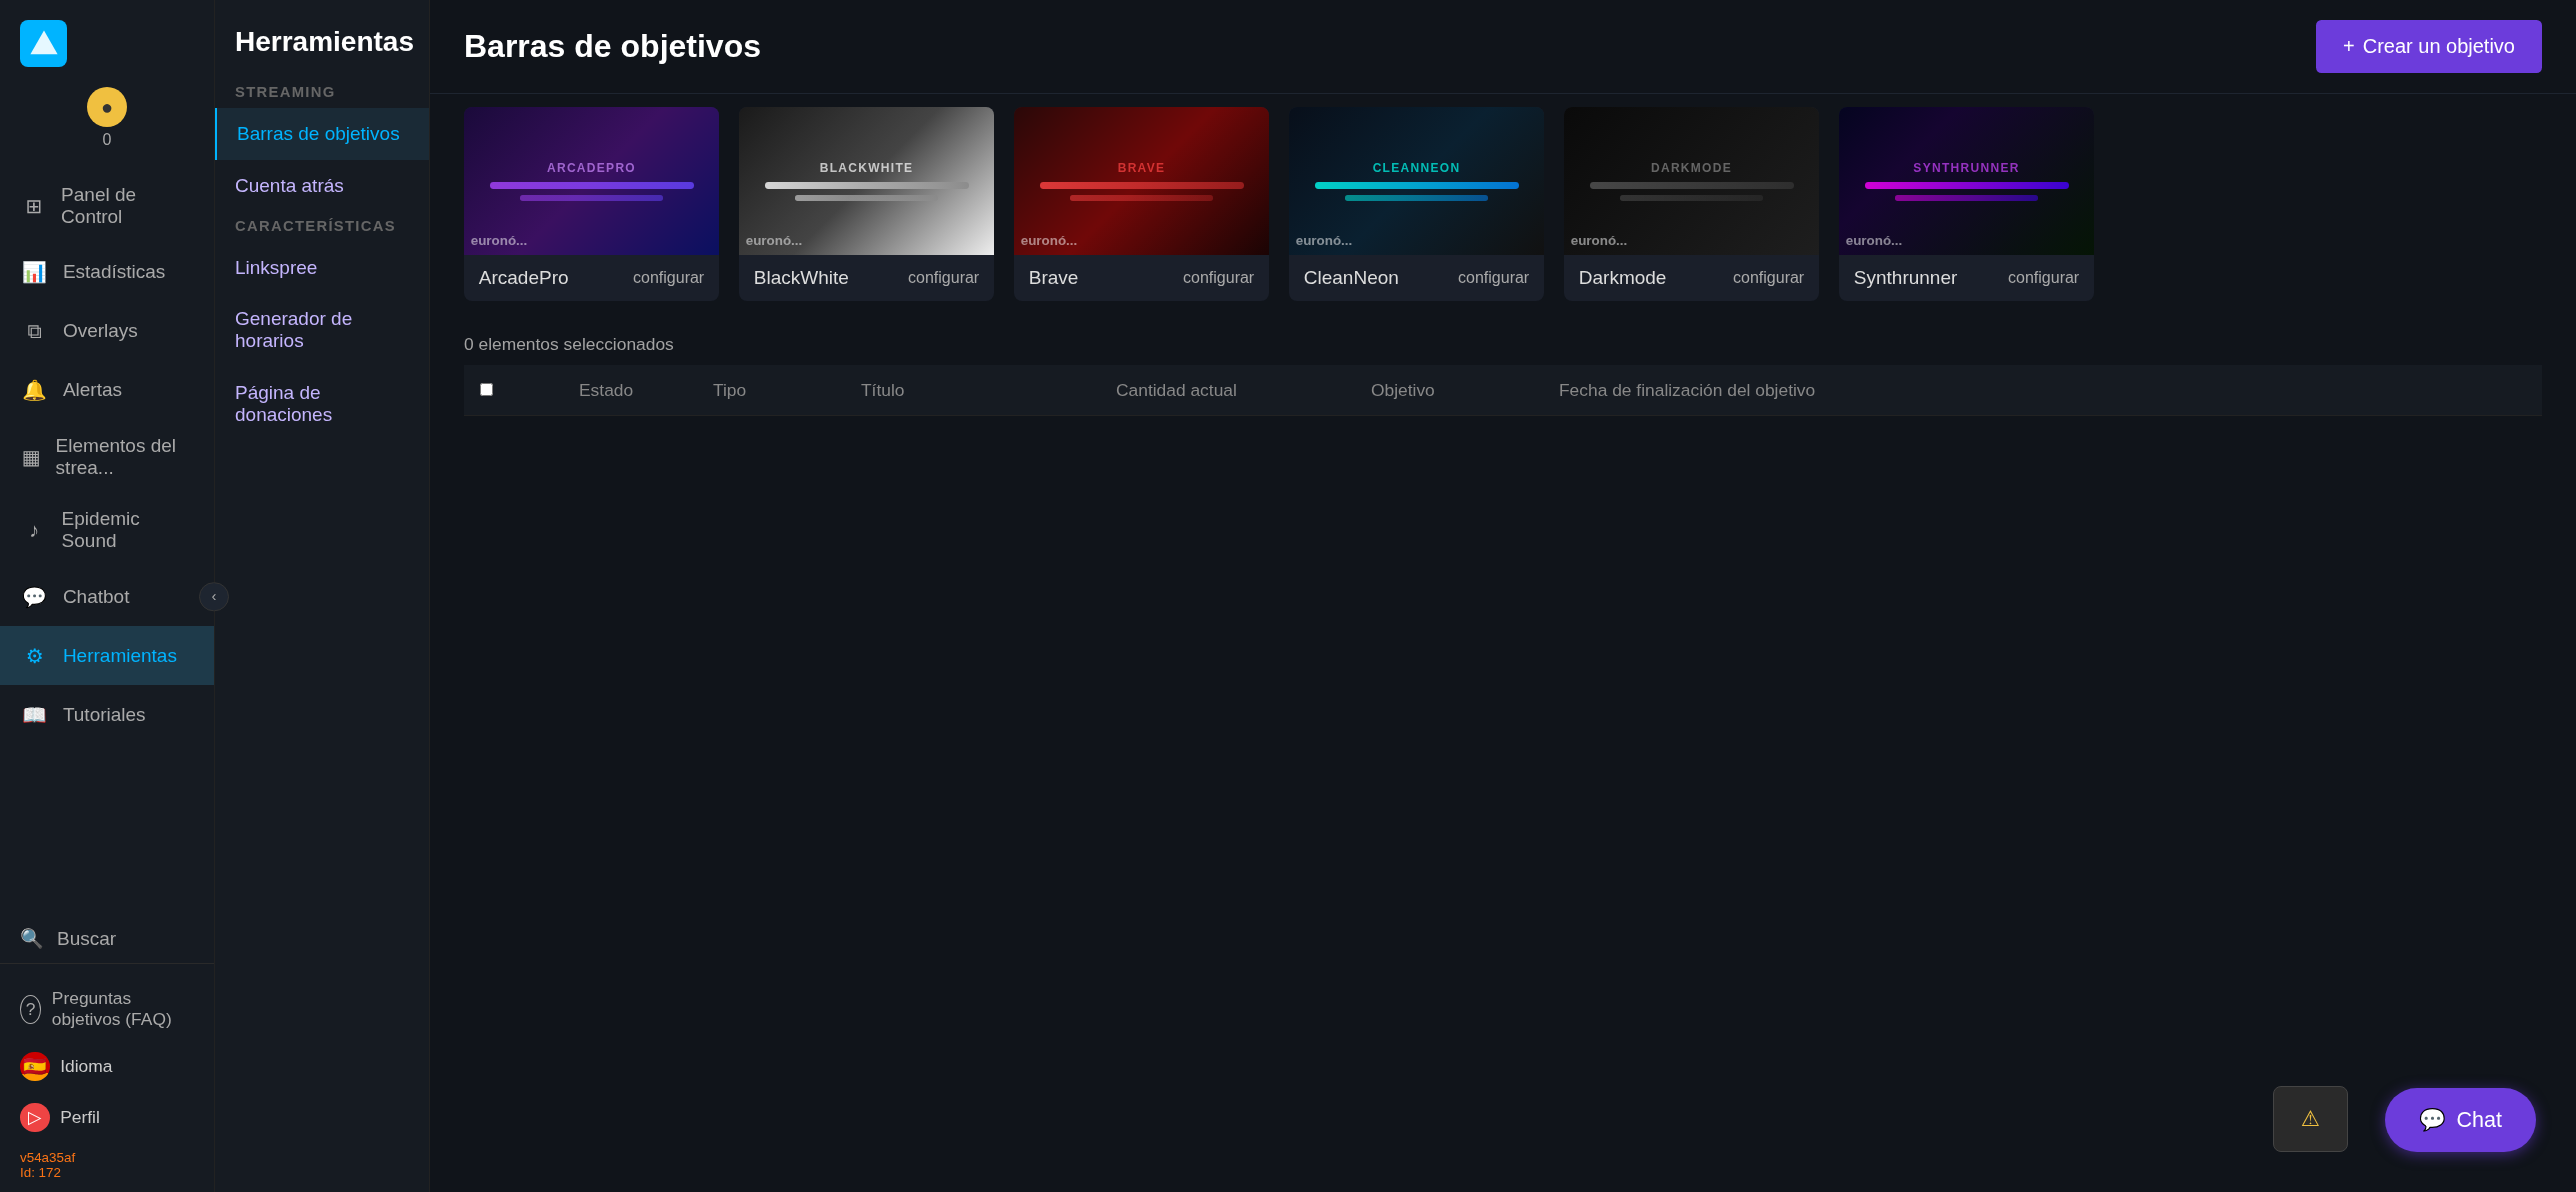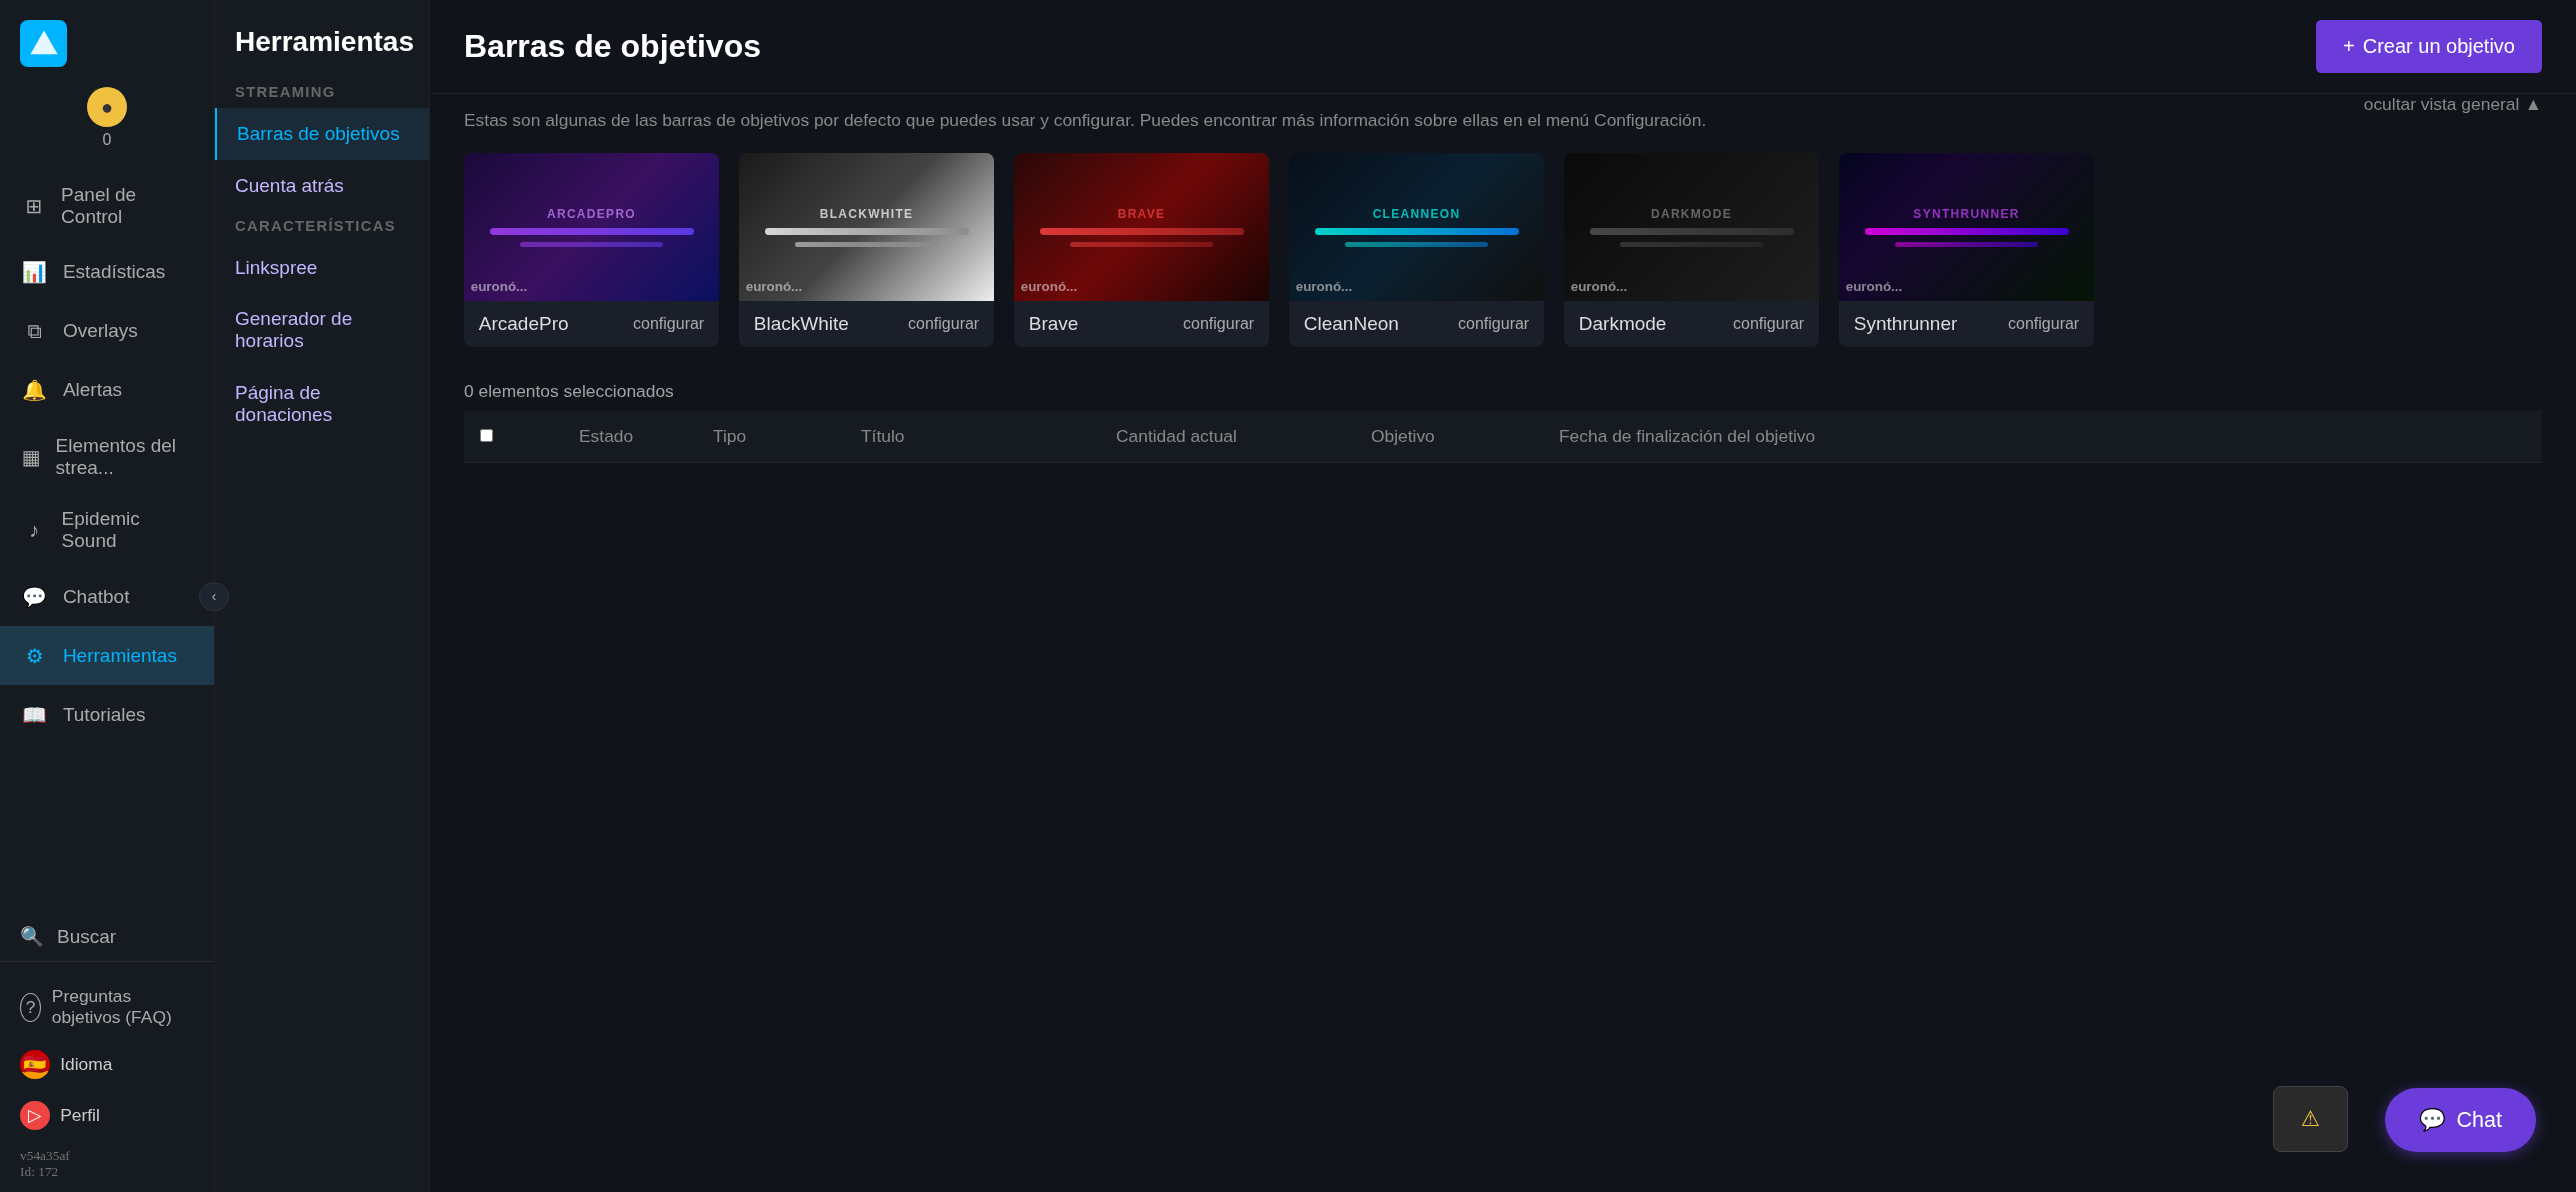--- a/index.html
+++ b/index.html
@@ -163,23 +163,22 @@
       background: #e44;
       border-radius: 50%;
       display: flex;
       align-items: center;
       justify-content: center;
       color: #fff;
       font-size: 17.4px;
     }
     .sidebar-version {
       font-size: 13.4px;
-      color: #737373;
+      color: #f97316;
       padding: 6.7px 0 0;
-      font-family: Liberation Serif, serif;
     }
     .sidebar-collapse {
       position: absolute;
       right: -14.8px;
       top: 50%;
       transform: translateY(-50%);
       width: 29.5px;
       height: 29.5px;
       background: #1e2530;
       border: 1.3px solid #333;
@@ -513,27 +512,20 @@
 
 <div class="main-content">
   <div class="main-header">
     <h1 class="main-title">Barras de objetivos</h1>
     <button class="create-btn">
       <span>+</span>
       <span>Crear un objetivo</span>
     </button>
   </div>
 
-  <div class="description-row">
-    <p class="main-description" style="max-width:1878px; padding: 13.4px 0 0 0;">Estas son algunas de las barras de objetivos por defecto que puedes usar y configurar. Puedes encontrar más información sobre ellas en el menú Configuración.</p>
-    <div class="hide-view">
-      <span>ocultar vista general</span>
-      <span>▲</span>
-    </div>
-  </div>
 
   <div class="themes-grid" id="themes-grid">
   <div class="theme-card">
     <div class="theme-preview" style="background: linear-gradient(135deg, #1a0a3a 0%, #3a1060 50%, #0a1060 100%);">
       <div class="theme-preview-inner">
         <div style="position:relative; width:80%; display:flex; flex-direction:column; gap:6.7px; align-items:center;">
           <div style="font-size:12px; color:#cc88ff; font-weight:bold; letter-spacing:1.3px; opacity:0.7;">ARCADEPRO</div>
           <div style="width:100%; height:6.7px; background:linear-gradient(90deg, #aa44ff, #6644ff); border-radius:3.4px; opacity:0.8;"></div>
           <div style="width:70%; height:5.4px; background:linear-gradient(90deg, #aa44ff, #6644ff); border-radius:2.7px; opacity:0.5;"></div>
         </div>

